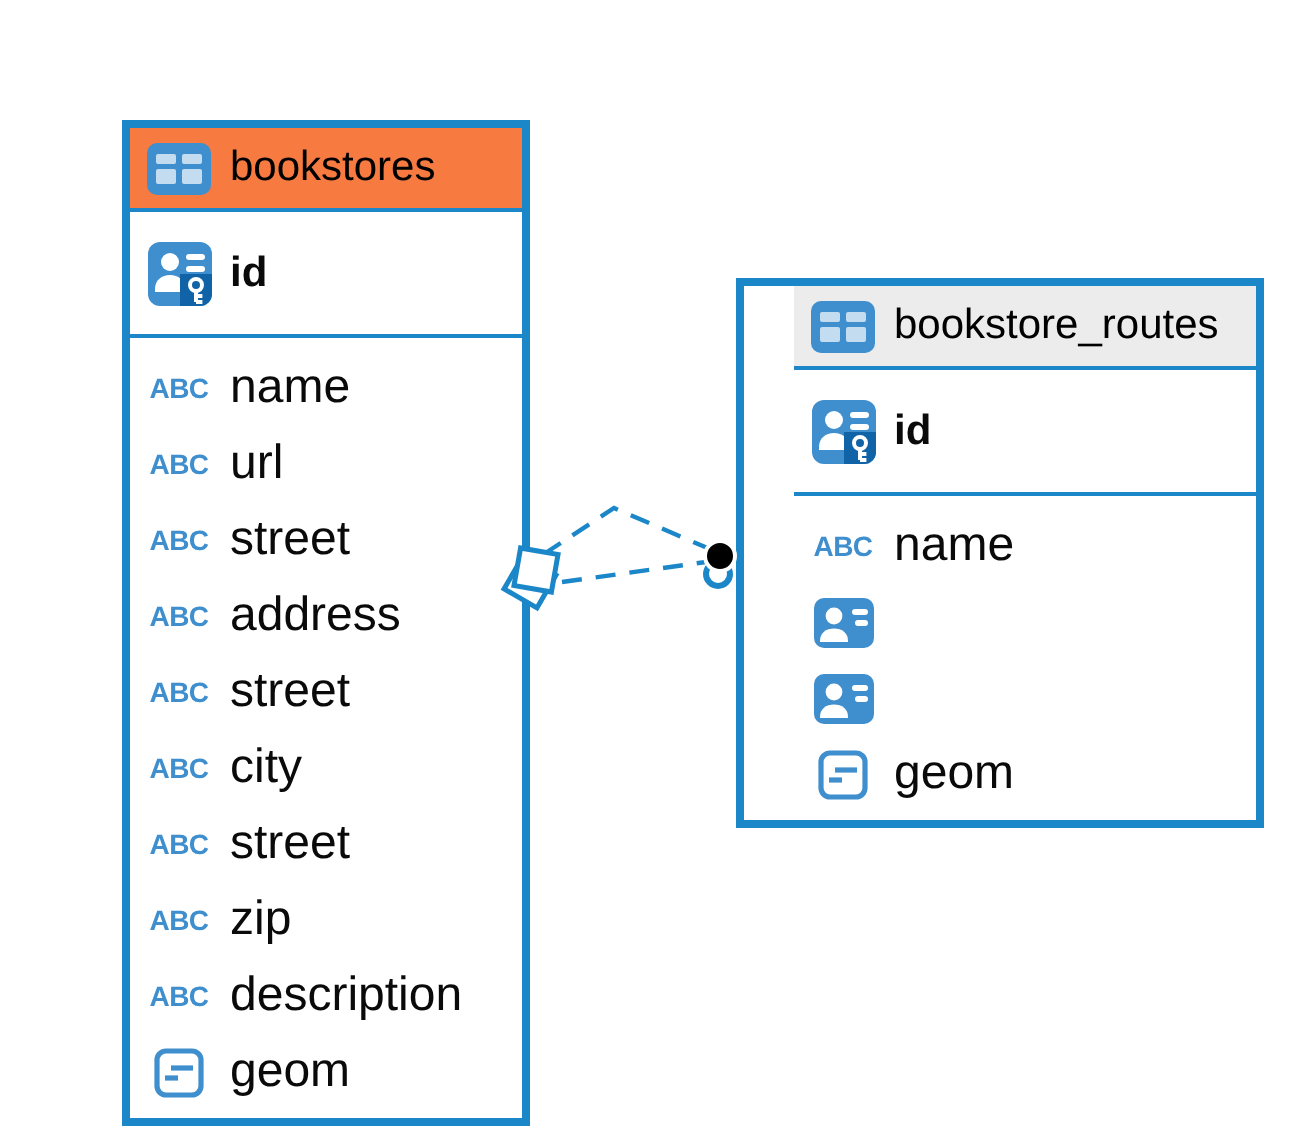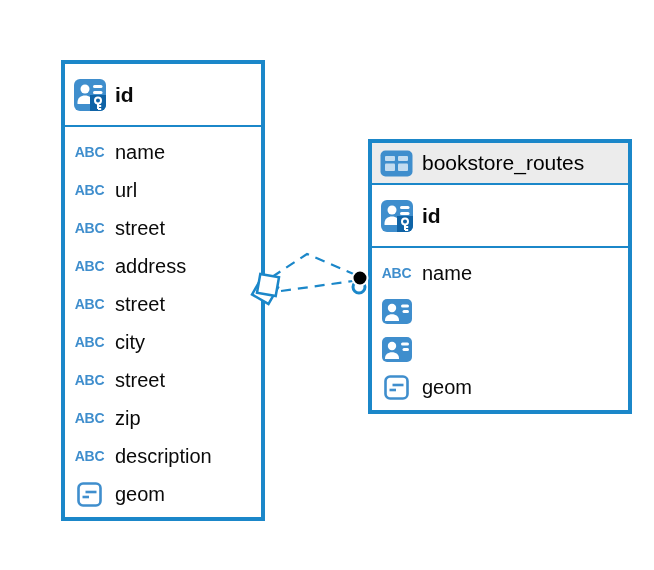--- a/index.html
+++ b/index.html
@@ -40,21 +40,21 @@
     border-bottom: 2px solid var(--blue);
     background: #fff;
   }
   .pk-name { font-size: 21px; font-weight: bold; }
   .cols { padding: 6px 0 4px 0; }
   .col-row {
     height: 38px;
     display: flex; align-items: center; gap: 9px;
     padding: 0 8px;
   }
-  .col-name { font-size: 20px; white-space: nowrap; }
+  .col-name { font-size: 24px; white-space: nowrap; }
   .icon { width: 33px; min-width: 33px; display: flex; align-items: center; justify-content: center; }
   .abc {
     font-weight: 800; font-size: 14px; letter-spacing: -0.3px;
     color: var(--icon-blue);
   }
   
   .col-row .type-icon { display: none; }
   .col-row.text-type-icon .ti-text { display: flex; }
   .col-row.foreign-key-icon .ti-fk { display: flex; }
   .col-row.geometry-type-icon .ti-geom { display: flex; }
@@ -67,20 +67,32 @@
   .sq { fill: #fff; stroke: var(--blue); stroke-width: 2.5; }
   .ring { fill: #fff; stroke: var(--blue); stroke-width: 3; }
   .dot { fill: #000; stroke: #fff; stroke-width: 2; }
 </style>
 </head>
 <body>
 
 <div class="canvas">
 
   <div class="db-table" style="left:61px; top:60px; width:204px;">
+    <div class="t-header" style="background-color: rgb(247, 123, 65);">
+      <span class="icon">
+        <svg width="33" height="27" viewBox="0 0 33 27">
+          <rect x="0.5" y="0.5" width="32" height="26" rx="5" fill="#3f8ecd"></rect>
+          <rect x="5" y="6" width="10" height="5" rx="1" fill="#c3dcf0"></rect>
+          <rect x="18" y="6" width="10" height="5" rx="1" fill="#c3dcf0"></rect>
+          <rect x="5" y="13.5" width="10" height="7.5" rx="1" fill="#c3dcf0"></rect>
+          <rect x="18" y="13.5" width="10" height="7.5" rx="1" fill="#c3dcf0"></rect>
+        </svg>
+      </span>
+      <span class="t-title">bookstores</span>
+    </div>
     <div class="pk-row">
       <span class="icon">
         <svg width="32" height="32" viewBox="0 0 32 32">
           <rect width="32" height="32" rx="6" fill="#3f8ecd"></rect>
           <circle cx="11" cy="10" r="4.5" fill="#fff"></circle>
           <path d="M3.5 23.5 c0-4.5 3.4-7 7.5-7 s7.5 2.5 7.5 7 v1.5 H3.5 Z" fill="#fff"></path>
           <rect x="19" y="6" width="9.5" height="3" rx="1.5" fill="#fff"></rect>
           <rect x="19" y="12" width="9.5" height="3" rx="1.5" fill="#fff"></rect>
           <path d="M16 16 h16 v10 a6 6 0 0 1 -6 6 h-10 Z" fill="#0f63a6"></path>
           <circle cx="24" cy="21.5" r="3" fill="none" stroke="#fff" stroke-width="2"></circle>
@@ -154,21 +166,21 @@
               <rect x="1.5" y="1.5" width="22" height="22" rx="4.5" fill="#fff" stroke="#3f8ecd" stroke-width="2.6"></rect>
               <line x1="8.5" y1="10" x2="19.5" y2="10" stroke="#3f8ecd" stroke-width="2.6"></line>
               <line x1="5.5" y1="15" x2="12" y2="15" stroke="#3f8ecd" stroke-width="2.6"></line>
             </svg>
           </span>
           <span class="col-name">geom</span>
         </div>
       </div>
   </div>
 
-  <div class="db-table" style="left:368px; top:139px; width:264px;">
+  <div class="db-table" style="left:368px; top:139px; width:264px;padding-left:25px;">
     <div class="t-header" style="background-color: rgb(236, 236, 236);">
       <span class="icon">
         <svg width="33" height="27" viewBox="0 0 33 27">
           <rect x="0.5" y="0.5" width="32" height="26" rx="5" fill="#3f8ecd"></rect>
           <rect x="5" y="6" width="10" height="5" rx="1" fill="#c3dcf0"></rect>
           <rect x="18" y="6" width="10" height="5" rx="1" fill="#c3dcf0"></rect>
           <rect x="5" y="13.5" width="10" height="7.5" rx="1" fill="#c3dcf0"></rect>
           <rect x="18" y="13.5" width="10" height="7.5" rx="1" fill="#c3dcf0"></rect>
         </svg>
       </span>

